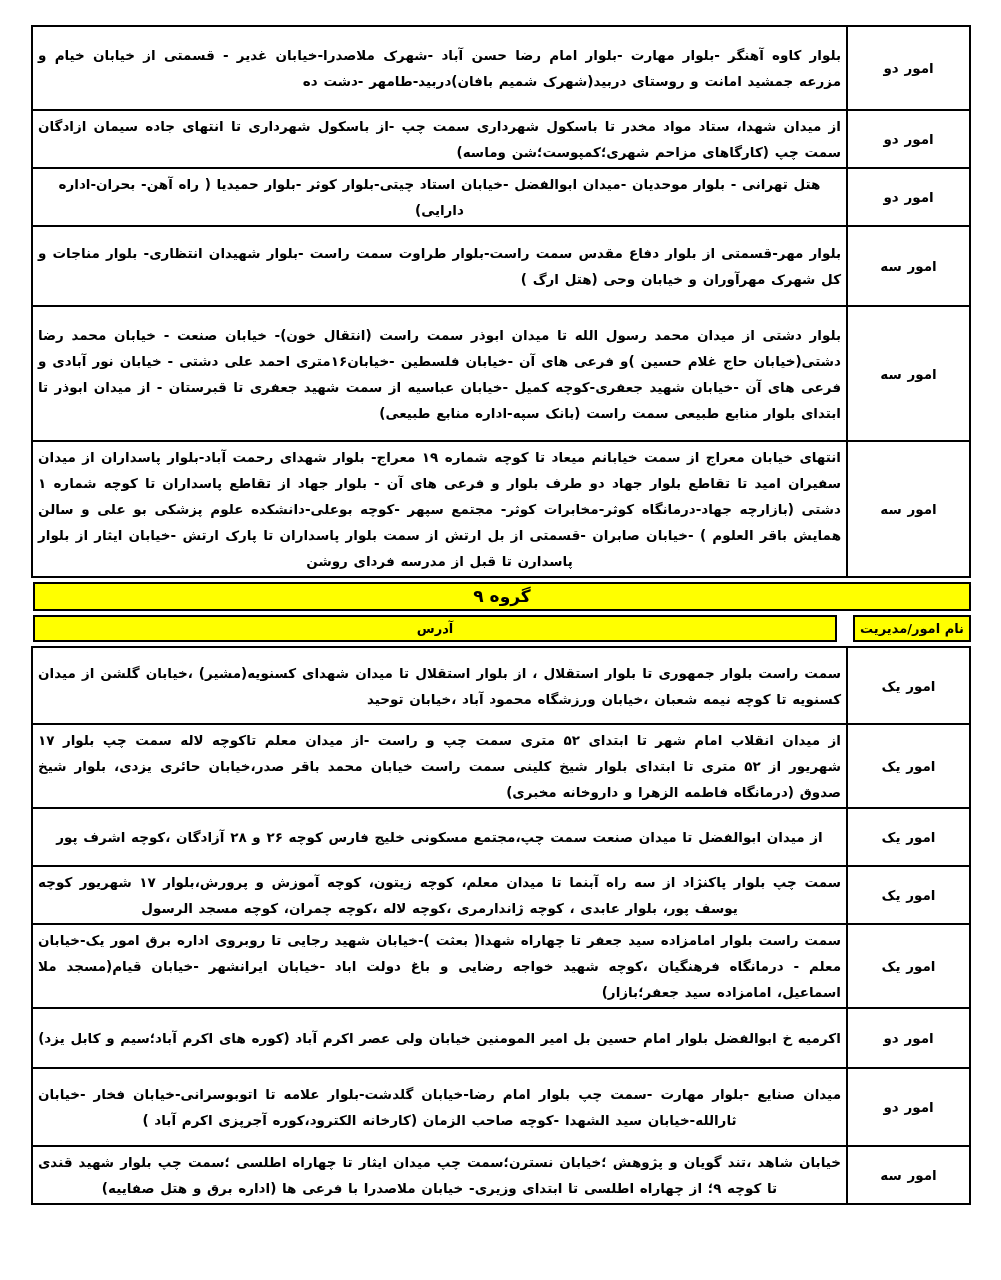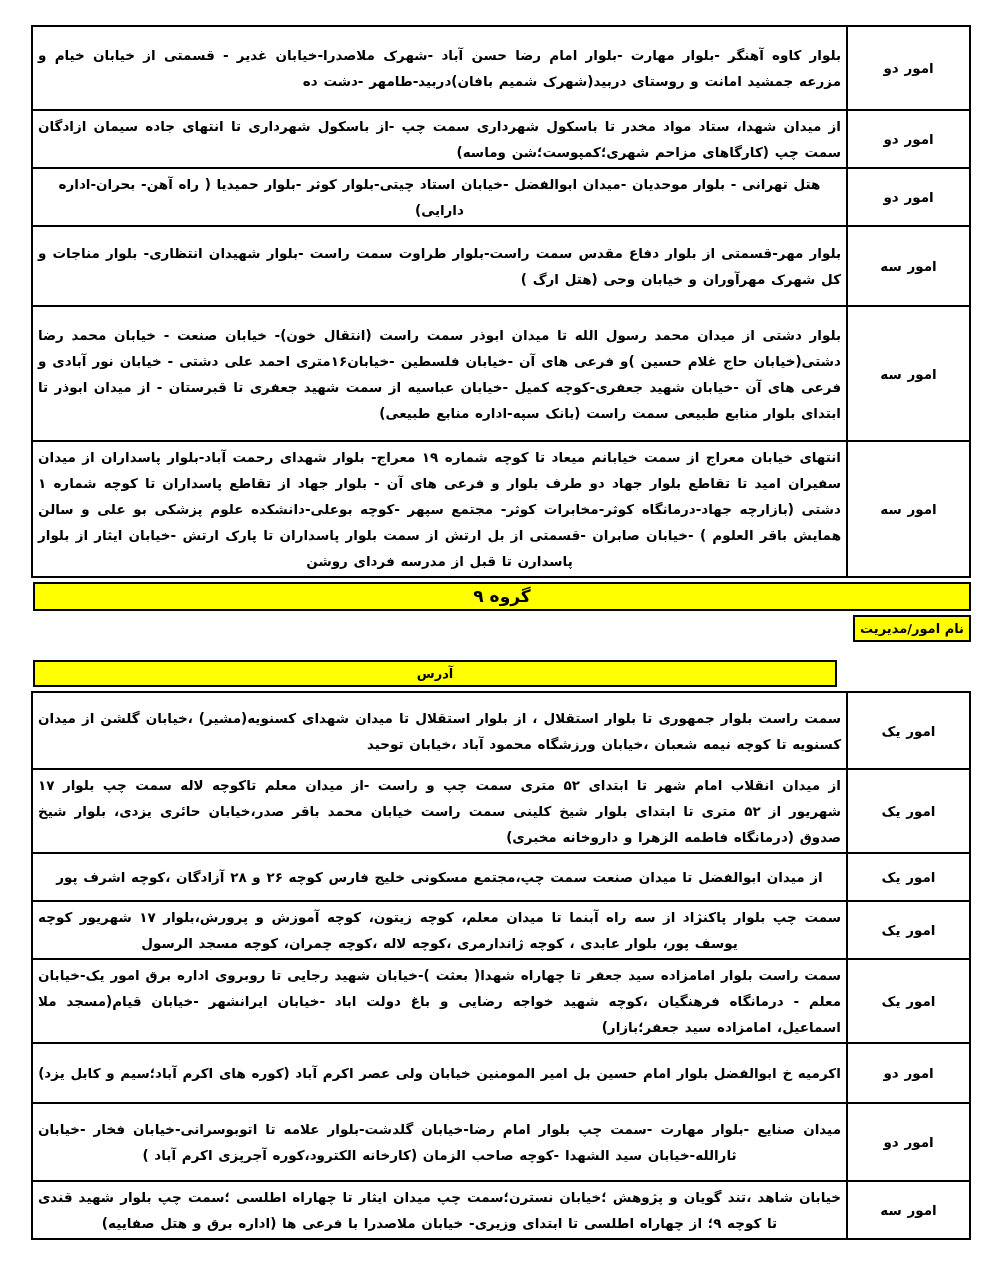--- a/index.html
+++ b/index.html
@@ -37,21 +37,21 @@
   }
   td.addr{width:815px;}
   .a-justify{text-align:justify;text-align-last:right;}
   .a-center{text-align:center;}
   .a-jc{text-align:justify;text-align-last:center;}
 
   
   .ta-r0 td{height:84px;} .ta-r1 td{height:52px;} .ta-r2 td{height:46px;}
   .ta-r3 td{height:80px;} .ta-r4 td{height:135px;} .ta-r5 td{height:123px;}
   
-  .tb-r0 td{height:77px;} .tb-r1 td{height:81px;} .tb-r2 td{height:48px;margin-top:6px;}
+  .tb-r0 td{height:77px;} .tb-r1 td{height:81px;} .tb-r2 td{height:58px;margin-top:6px;}
   .tb-r3 td{height:58px;} .tb-r4 td{height:77px;margin-top:12px;} .tb-r5 td{height:60px;}
   .tb-r6 td{height:78px;} .tb-r7 td{height:58px;}
 
   .banner{
     box-sizing:border-box;
     width:938px;
     margin-top:4px;
     border:2px solid #000;
     background:#ffff00;
     height:29px;
@@ -71,21 +71,21 @@
     box-sizing:border-box;
     border:2px solid #000;
     background:#ffff00;
     height:27px;
     line-height:23px;
     text-align:center;
     font-size:13px;
     font-weight:bold;
   }
   .hdr-mgmt{width:123px;margin-left:12px;}
-  .hdr-addr{width:839px;margin-top:45px;}
+  .hdr-addr{width:839px;}
   .tbl-b{margin-top:4px;}
   .tbl-a{margin-top:0;}
 </style>
 </head>
 <body>
 
 <div class="sheet">
 
   <table class="grid tbl-a">
     <tbody>

